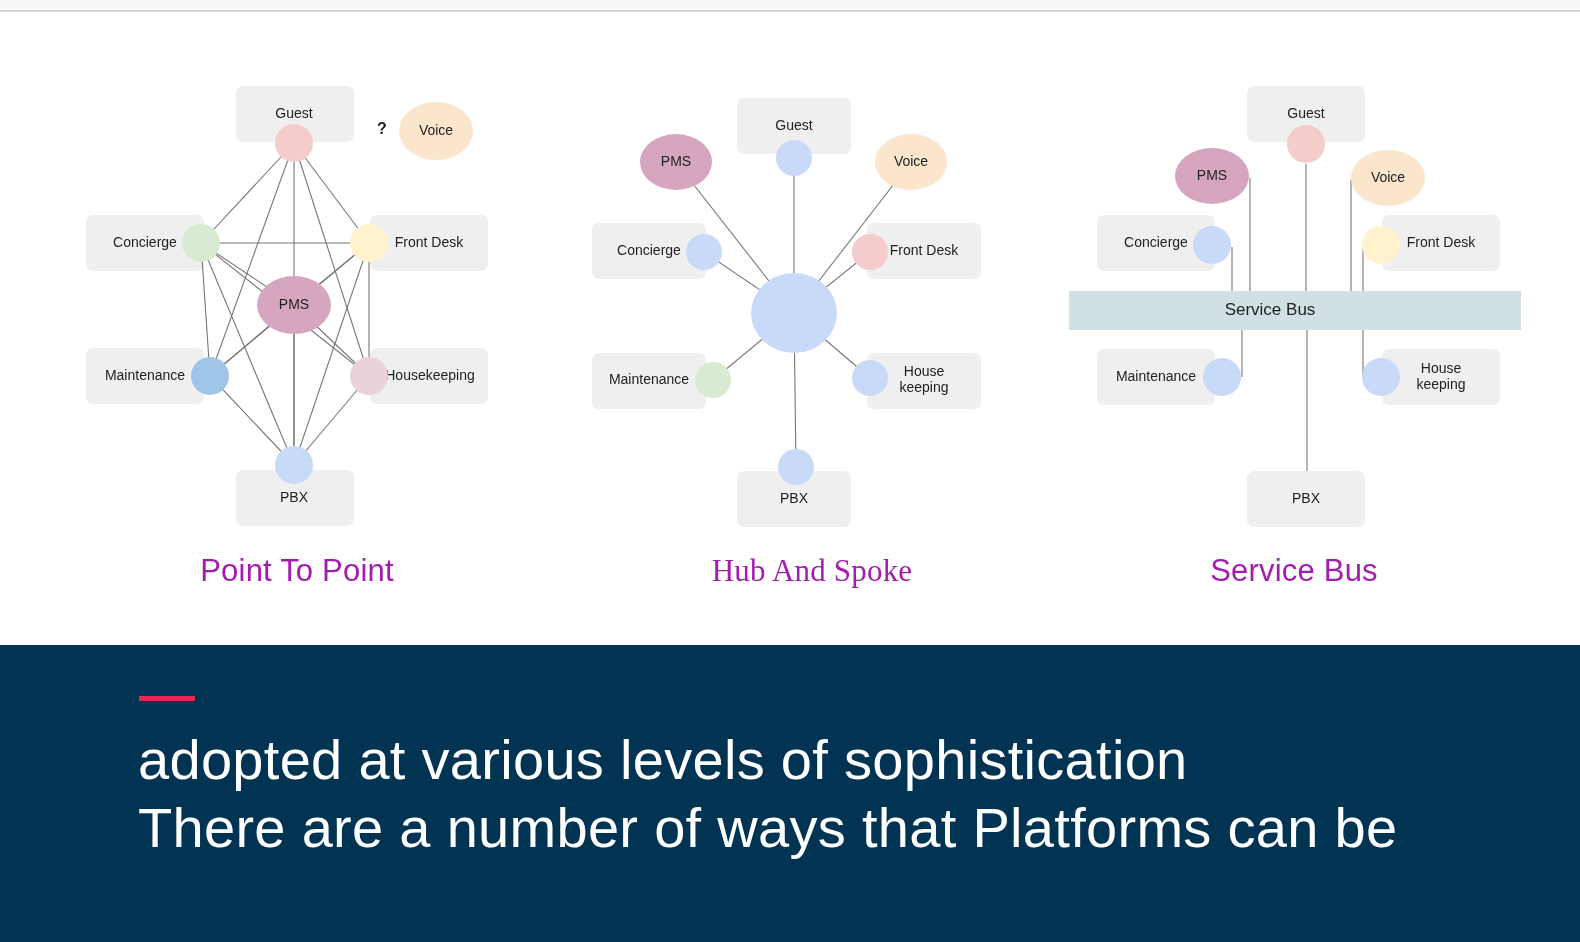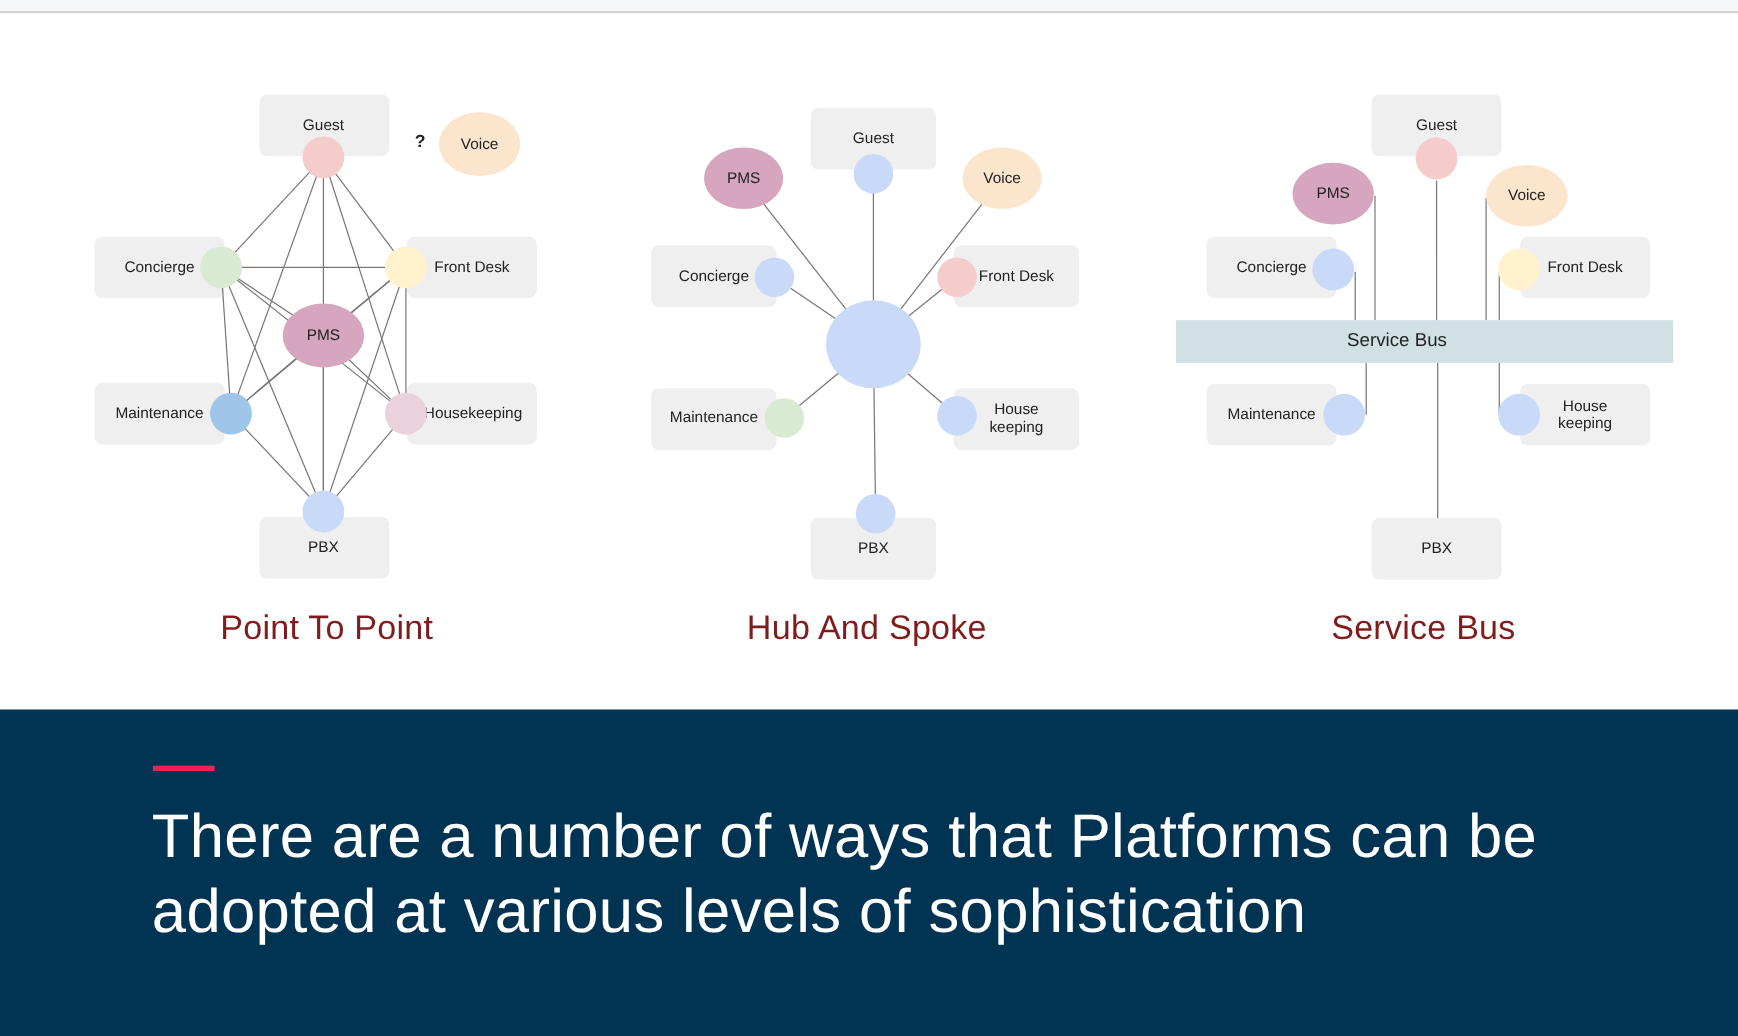--- a/index.html
+++ b/index.html
@@ -1,20 +1,20 @@
 <!DOCTYPE html>
 <html><head>
 <meta charset="utf-8">
 <style>
   html, body { margin: 0; padding: 0; }
   body { width: 1580px; height: 942px; background: #ffffff; position: relative; overflow: hidden; font-family: "Liberation Sans", sans-serif; }
   .topbar { position: absolute; left: 0; top: 0; width: 1580px; height: 10px; background: #f6f7f9; border-bottom: 2px solid #d3d3d3; }
   .canvas { position: absolute; left: 0; top: 12px; width: 1524px; height: 633px; }
   .canvas svg { position: absolute; left: 0; top: 0; }
-  .caption { position: absolute; top: 553px; font-family: "Liberation Sans", sans-serif; font-size: 31px; font-weight: 300; color: #7f1d1d; text-align: center; width: 400px; letter-spacing: 0.2px; }
+  .caption { position: absolute; top: 553px; font-family: "Liberation Sans", sans-serif; font-size: 31px; font-weight: 300; color: #a21caf; text-align: center; width: 400px; letter-spacing: 0.2px; }
   .band { position: absolute; left: 0; top: 645px; width: 1580px; height: 297px; background: #013353; }
   .accent { position: absolute; left: 139px; top: 696px; width: 56px; height: 5px; }
   .headline { position: absolute; left: 138px; top: 726px; width: 1350px; color: #ffffff; font-family: "Liberation Sans", sans-serif; font-size: 56px; font-weight: 300; line-height: 68px; letter-spacing: 0.3px; }
   svg text { font-family: "Liberation Sans", sans-serif; }
 </style>
 </head>
 <body>
 
 <div class="topbar"></div>
 
@@ -121,21 +121,21 @@
       <ellipse cx="1222" cy="365" rx="19" ry="19" fill="#c9daf8"></ellipse>
       <ellipse cx="1381" cy="365" rx="19" ry="19" fill="#c9daf8"></ellipse>
       <ellipse cx="1212" cy="164" rx="37" ry="28" fill="#d5a6bd"></ellipse>
       <text x="1212" y="164" font-size="14" fill="#222" text-anchor="middle" dominant-baseline="middle" font-weight="normal"><tspan x="1212">PMS</tspan></text>
       <ellipse cx="1388" cy="166" rx="37" ry="28" fill="#fce5cd"></ellipse>
       <text x="1388" y="166" font-size="14" fill="#222" text-anchor="middle" dominant-baseline="middle" font-weight="normal"><tspan x="1388">Voice</tspan></text>
     </svg>
 </div>
 
 <div class="caption" style="left:97px;">Point To Point</div>
-<div class="caption" style="left:588px;">Hub And Spoke</div>
+<div class="caption" style="left:612px;font-family:Liberation Serif, serif;">Hub And Spoke</div>
 <div class="caption" style="left:1094px;">Service Bus</div>
 
 <div class="band" style="background: rgb(1, 51, 83);"></div>
 <div class="accent" style="background: rgb(232, 38, 79);"></div>
 <div class="headline">
+  <div>adopted at various levels of sophistication</div>
   <div>There are a number of ways that Platforms can be</div>
-  <div>adopted at various levels of sophistication</div>
 </div>
 
 </body></html>

